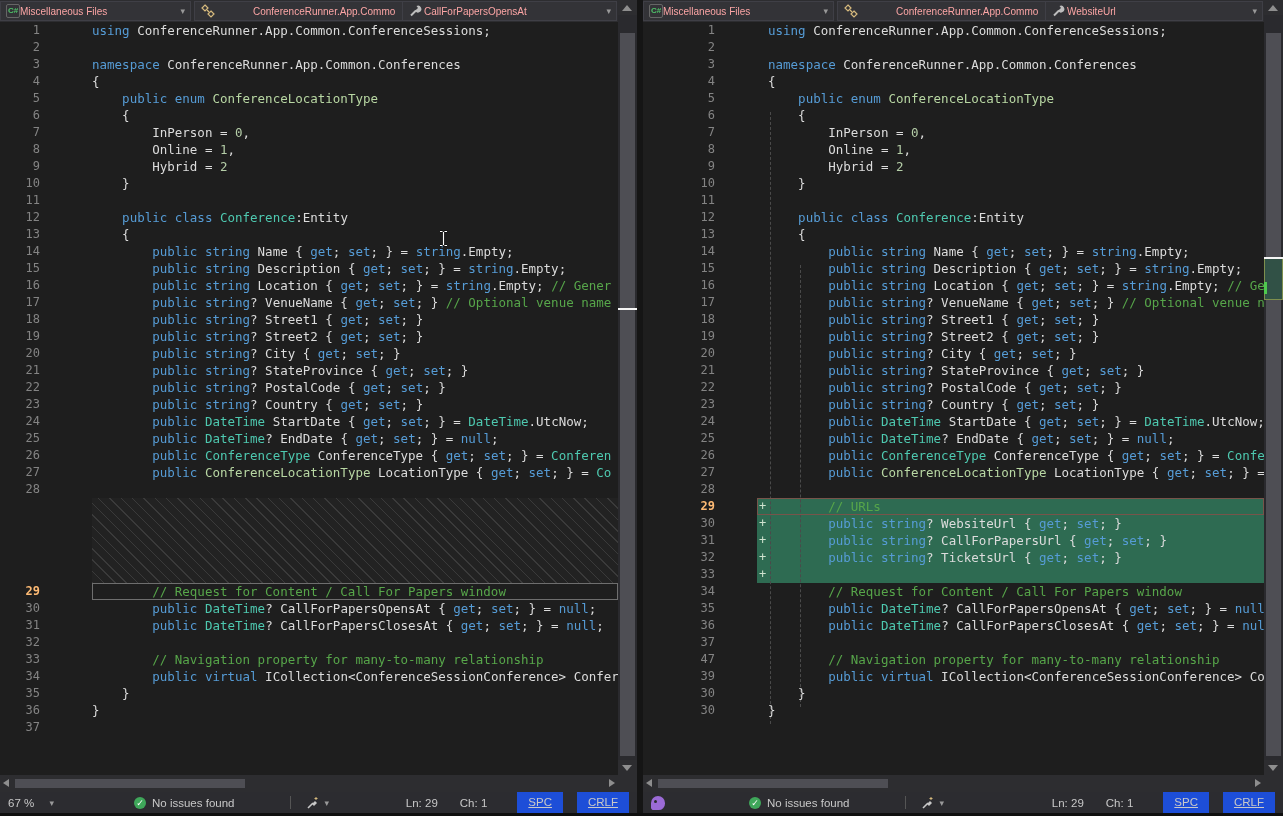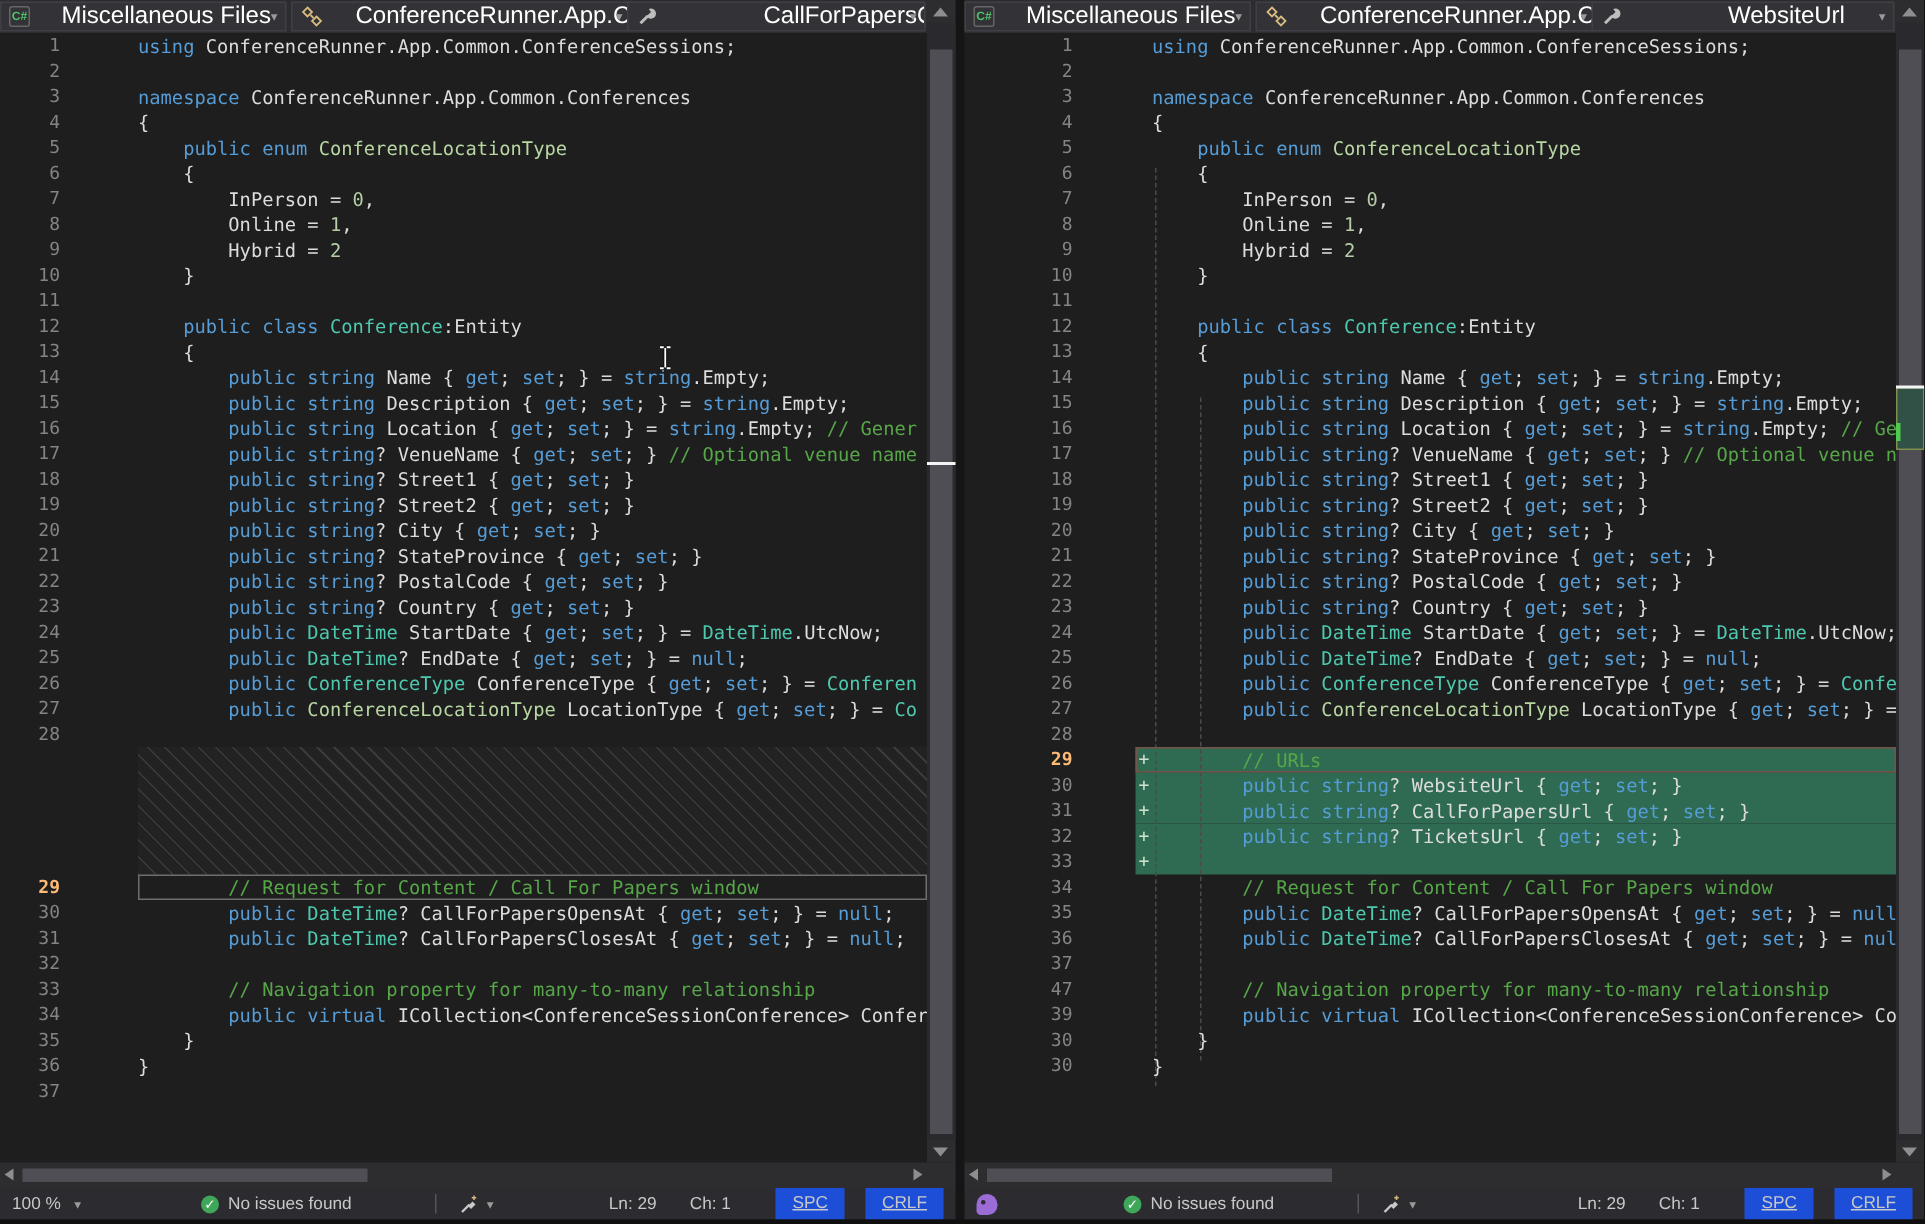--- a/index.html
+++ b/index.html
@@ -10,23 +10,23 @@
   
   .pane { position:absolute; top:0; height:792px; background:#1E1E1E; }
   #pane0 { left:0; width:637px; }
   #pane1 { left:643px; width:640px; }
 
   
   .hdr { position:absolute; top:0; left:0; right:19px; height:22px; background:#2D2D30; }
   .dd { position:absolute; top:1px; height:20px; background:#333337; border:1px solid #3F3F46;
         display:flex; align-items:center; padding:0 18px 0 5px; overflow:hidden; }
   .dd-file   { left:0;   width:191px; }
-  .dd-ns     { left:194px; width:227px; }
-  .dd-member { left:418px; right:1px;gap:48px; }
-  .ddtext { color:#ffffff; font-size:16px; white-space:nowrap; margin-left:21px; }
+  .dd-ns     { left:194px; width:227px;gap:37px; }
+  .dd-member { left:402px; right:1px; }
+  .ddtext { color:#fca5a5; font-size:10px; white-space:nowrap; margin-left:0; }
   .chev { position:absolute; right:5px; top:4px; color:#999; font-size:9px; }
   .csicon { display:inline-block; width:14px; height:14px; border:1px solid #666; border-radius:2px;
             color:#4FC36A; font-size:8px; font-weight:bold; text-align:center; line-height:12px; flex:0 0 auto; }
   .hdricon { flex:0 0 auto; }
 
   
   .code-lines { position:absolute; top:22px; left:0; right:19px; bottom:17px; overflow:hidden; background:#1E1E1E; }
   .row { position:relative; height:17px; white-space:pre; }
   .num { position:absolute; left:0; top:0; width:40px; text-align:right; color:#848484;
          font:12px "DejaVu Sans Mono", monospace; line-height:17px; }
@@ -269,21 +269,21 @@
       <div class="htri htri-left"></div>
       <div class="hthumb"></div>
       <div class="htri htri-right"></div>
     </div>
     <div class="corner"></div>
   </div>
 
   <div class="statusbar">
     <div class="sseg" id="sseg0">
       <div class="zoomsel">
-        <span>100 %</span>
+        <span>67 %</span>
         <span class="schev">▾</span>
       </div>
       <span class="issuestart">
         <span class="okicon">✓</span>
         <span>No issues found</span>
       </span>
       <span class="ssep"></span>
       <span class="broomwrap">
         <svg width="15" height="15" viewBox="0 0 15 15">
           <path d="M3 13 L8 8" stroke="#C8C8C8" stroke-width="1.6"></path>

